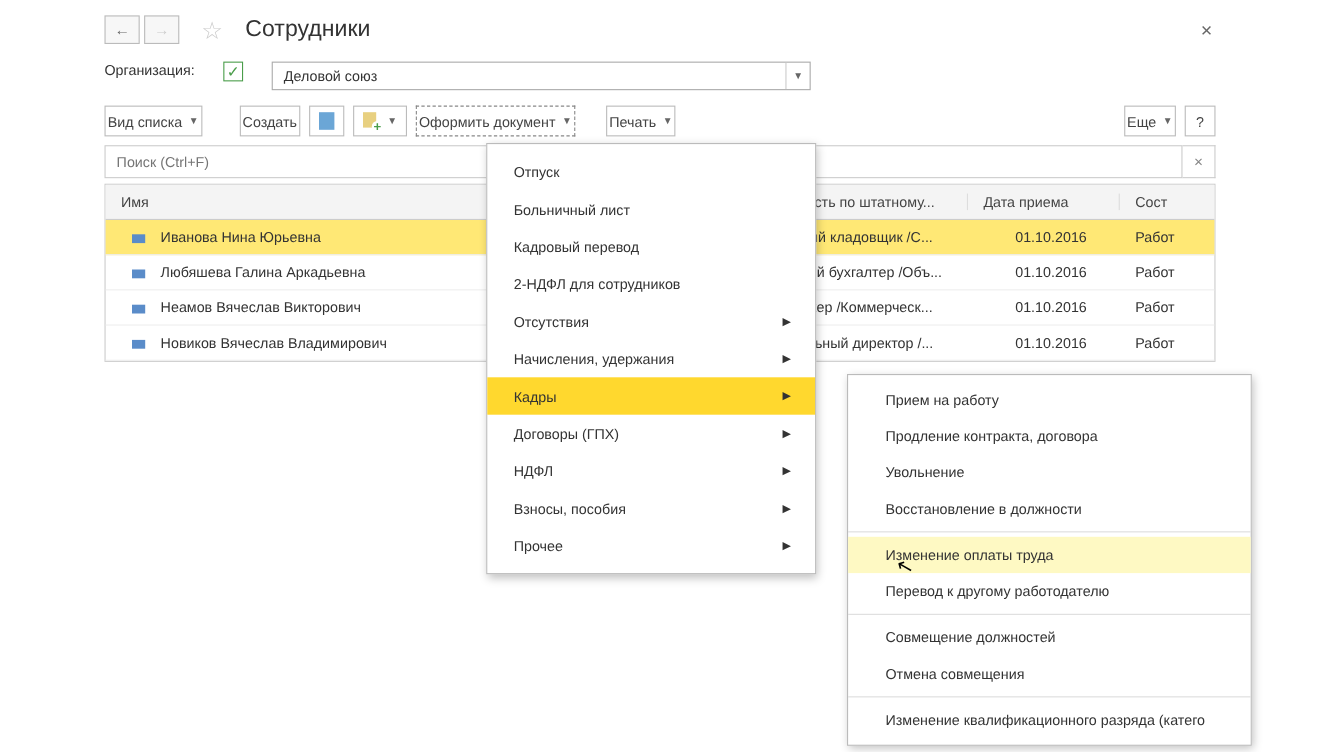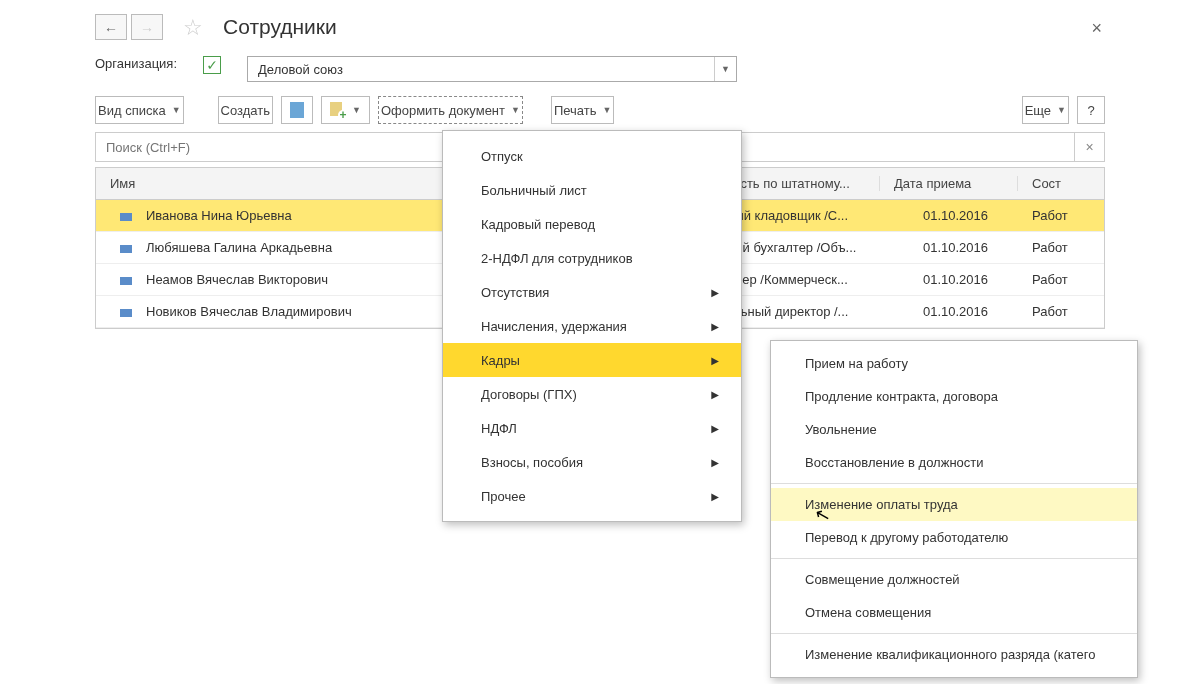--- a/index.html
+++ b/index.html
@@ -177,21 +177,21 @@
       left: 442px;
       width: 300px;
       background: #fff;
       border: 1px solid #bbb;
       box-shadow: 2px 3px 8px rgba(0,0,0,0.25);
       padding: 8px 0;
       z-index: 10;
     }
     .menu-item {
       height: 34px;
-      padding: 0 22px 0 38px;
+      padding: 0 22px 0 24px;
       display: flex;
       align-items: center;
       justify-content: space-between;
       cursor: pointer;
       color: #333;
     }
     .menu-item.highlighted { background: #ffd82e; }
     .menu-arrow { font-size: 10px; color: #333; }
     .submenu {
       position: absolute;

